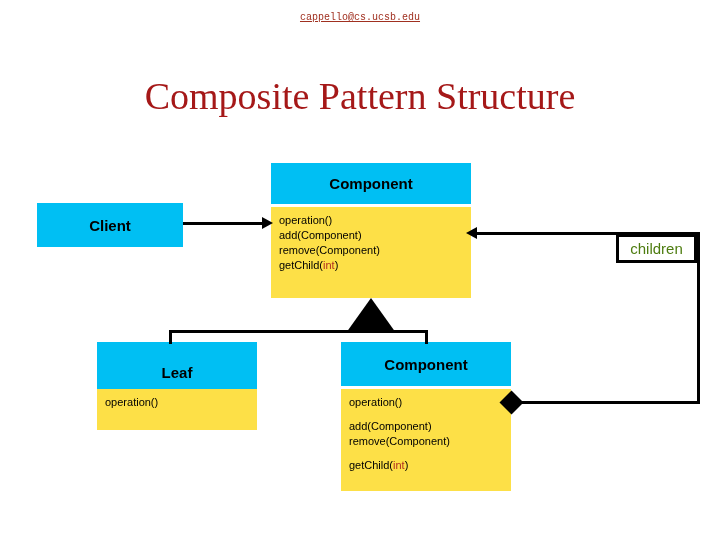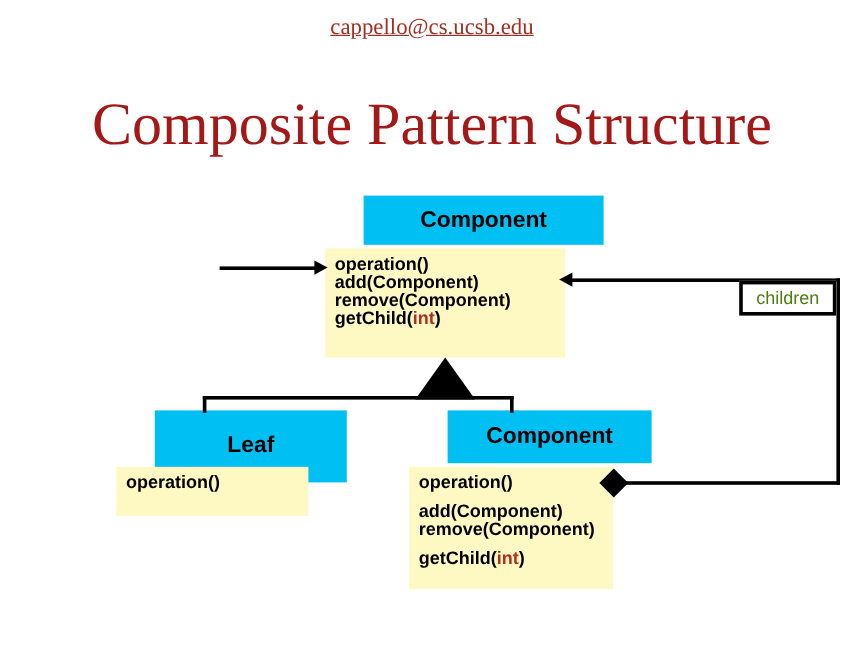--- a/index.html
+++ b/index.html
@@ -16,59 +16,58 @@
     font-family: "Liberation Sans", sans-serif;
   }
 
   
   .email-header {
     position: absolute;
     top: 12px;
     left: 0;
     width: 720px;
     text-align: center;
-    font-family: Liberation Serif, serif;
-    font-size: 19px;
+    font-family: Liberation Mono, monospace;
+    font-size: 10px;
     color: #A03020;
     text-decoration: underline;
     letter-spacing: 0px;
     white-space: nowrap;
   }
 
   
   .slide-title {
     position: absolute;
     top: 74px;
     left: 0;
     width: 720px;
     text-align: center;
     font-family: "Liberation Serif", serif;
-    font-size: 50px;
+    font-size: 38px;
     color: #A51818;
     white-space: nowrap;
   }
   .uml-title {
     position: absolute;
     background: #00BFF3;
     box-sizing: border-box;
     display: flex;
     align-items: center;
     justify-content: center;
-    font-size: 19px;
+    font-size: 15px;
     font-weight: bold;
     color: #000000;
-    margin-left: 32px;
   }
   .uml-body {
     position: absolute;
-    background: #fef9c3;
+    background: #fde047;
     box-sizing: border-box;
     padding: 6px 8px 4px 8px;
-    font-size: 15px;
-    font-weight: bold;
+    font-size: 11px;
+    font-weight: normal;
     color: #000000;
     line-height: 15px;
   }
   .uml-body .ln { display: block; white-space: nowrap; }
   .uml-body .ln.gap { margin-top: 9px; }
   .kw-int { color: #B03020; }
 
   
   .line-h {
     position: absolute;
@@ -130,20 +129,23 @@
 </style>
 </head>
 <body>
 
 <div id="slide">
 
   <div class="email-header">cappello@cs.ucsb.edu</div>
 
   <div class="slide-title">Composite Pattern Structure</div>
 
+  <div class="uml-title" style="left:37px; top:203px; width:146px; height:44px;">
+    <span>Client</span>
+  </div>
 
   <div class="uml-title" style="left:271px; top:163px; width:200px; height:41px;">
     <span>Component</span>
   </div>
   <div class="uml-body" style="left:271px; top:207px; width:200px; height:91px;">
     <span class="ln">operation()</span>
     <span class="ln">add(Component)</span>
     <span class="ln">remove(Component)</span>
     <span class="ln"><span>getChild(</span><span class="kw-int">int</span><span>)</span></span>
   </div>

